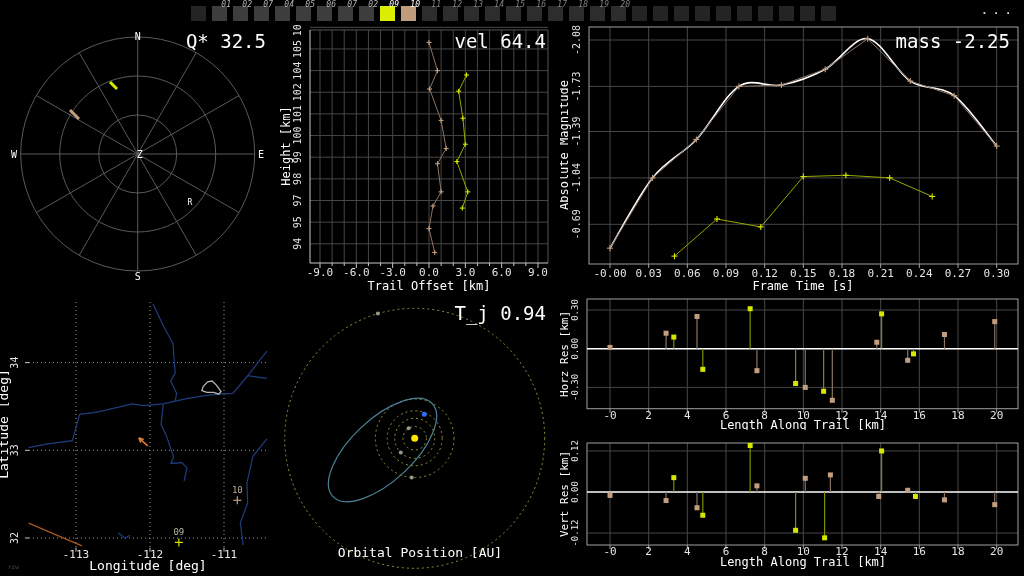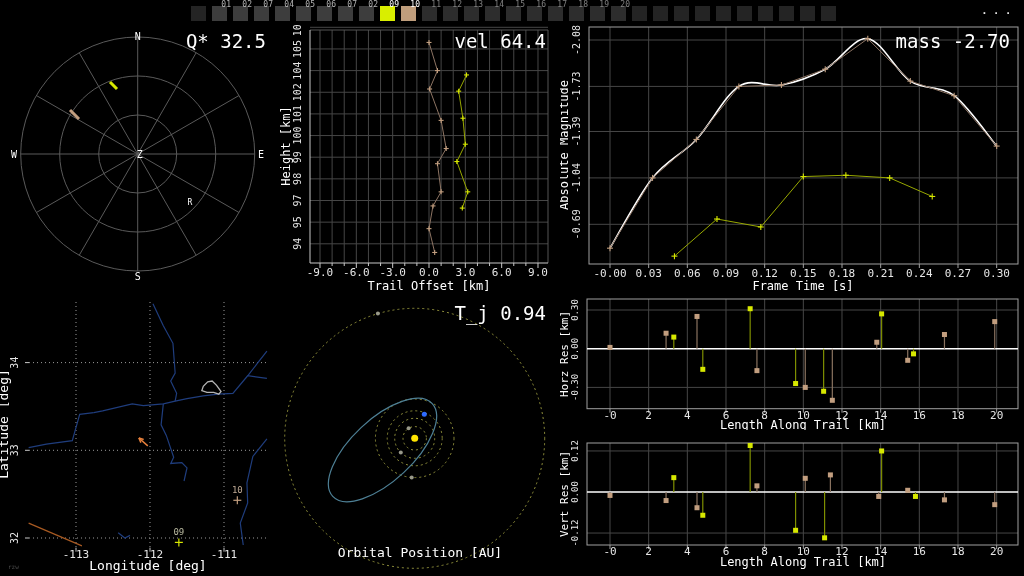--- a/index.html
+++ b/index.html
@@ -1,20 +1,20 @@
 <!DOCTYPE html>
 <html><head>
 <meta charset="utf-8">
 <style>
   html,body{margin:0;padding:0;background:#000;}
   #screen{position:relative;width:1024px;height:576px;background:#000;overflow:hidden;
           font-family:"DejaVu Sans Mono",monospace;color:#fff;}
   #topbar{position:absolute;left:0;top:0;width:1024px;height:24px;}
   #timestamp{position:absolute;left:8px;top:5px;font-size:13px;color:#fff;white-space:pre;}
-  #frames{position:absolute;left:0;top:0;width:849px;height:24px;}
+  #frames{position:absolute;left:0;top:0;width:849px;height:24px;font-style:italic;}
   .frame{position:absolute;top:0;width:21px;height:24px;}
   .frame .sq{position:absolute;left:1px;top:6px;width:15px;height:15px;background:#3d3d3d;}
   .frame .lb{position:absolute;right:1px;top:0;font-size:8px;line-height:9px;color:#b5b5b5;}
   .frame.dim .sq{background:#2d2d2d}.frame.dim .lb{color:#808080}
   .frame.sel-a .sq{background:#d9ee00}.frame.sel-a .lb{color:#ffffff}
   .frame.sel-b .sq{background:#bf9d7c}.frame.sel-b .lb{color:#ffffff}
   .frame.blank .sq{background:#242424}
   #menu{position:absolute;right:8px;top:2px;font-size:13px;color:#e8e8e8;letter-spacing:4px;cursor:pointer;}
   .panel{position:absolute;background:#000;}
   #p-atmos{left:0;top:24px;width:280px;height:272px;}
@@ -378,21 +378,21 @@
         <line x1="200.80130000000003" y1="199.966" x2="200.80130000000003" y2="205.966" stroke="#d7e800" stroke-width="1.1"></line>
         <line x1="240.335" y1="152.578" x2="246.335" y2="152.578" stroke="#d7e800" stroke-width="1.1"></line>
         <line x1="243.335" y1="149.578" x2="243.335" y2="155.578" stroke="#d7e800" stroke-width="1.1"></line>
         <line x1="282.8687" y1="151.252" x2="288.8687" y2="151.252" stroke="#d7e800" stroke-width="1.1"></line>
         <line x1="285.8687" y1="148.252" x2="285.8687" y2="154.252" stroke="#d7e800" stroke-width="1.1"></line>
         <line x1="326.6913" y1="153.904" x2="332.6913" y2="153.904" stroke="#d7e800" stroke-width="1.1"></line>
         <line x1="329.6913" y1="150.904" x2="329.6913" y2="156.904" stroke="#d7e800" stroke-width="1.1"></line>
         <line x1="369.225" y1="172.46800000000002" x2="375.225" y2="172.46800000000002" stroke="#d7e800" stroke-width="1.1"></line>
         <line x1="372.225" y1="169.46800000000002" x2="372.225" y2="175.46800000000002" stroke="#d7e800" stroke-width="1.1"></line>
       </svg>
-    <div class="stat">mass -2.70</div>
+    <div class="stat">mass -2.25</div>
   </div>
 
   <div class="panel" id="p-map">
     <svg id="svg-map" width="280" height="280">
         <line x1="76" y1="6" x2="76" y2="251.7" stroke="#9a9a9a" stroke-width="1" stroke-dasharray="1,3"></line>
         <line x1="150" y1="6" x2="150" y2="251.7" stroke="#9a9a9a" stroke-width="1" stroke-dasharray="1,3"></line>
         <line x1="224" y1="6" x2="224" y2="251.7" stroke="#9a9a9a" stroke-width="1" stroke-dasharray="1,3"></line>
         <line x1="29" y1="66.60000000000001" x2="267" y2="66.60000000000001" stroke="#9a9a9a" stroke-width="1" stroke-dasharray="1,3"></line>
         <line x1="29" y1="154.3" x2="267" y2="154.3" stroke="#9a9a9a" stroke-width="1" stroke-dasharray="1,3"></line>
         <line x1="29" y1="242" x2="267" y2="242" stroke="#9a9a9a" stroke-width="1" stroke-dasharray="1,3"></line>

